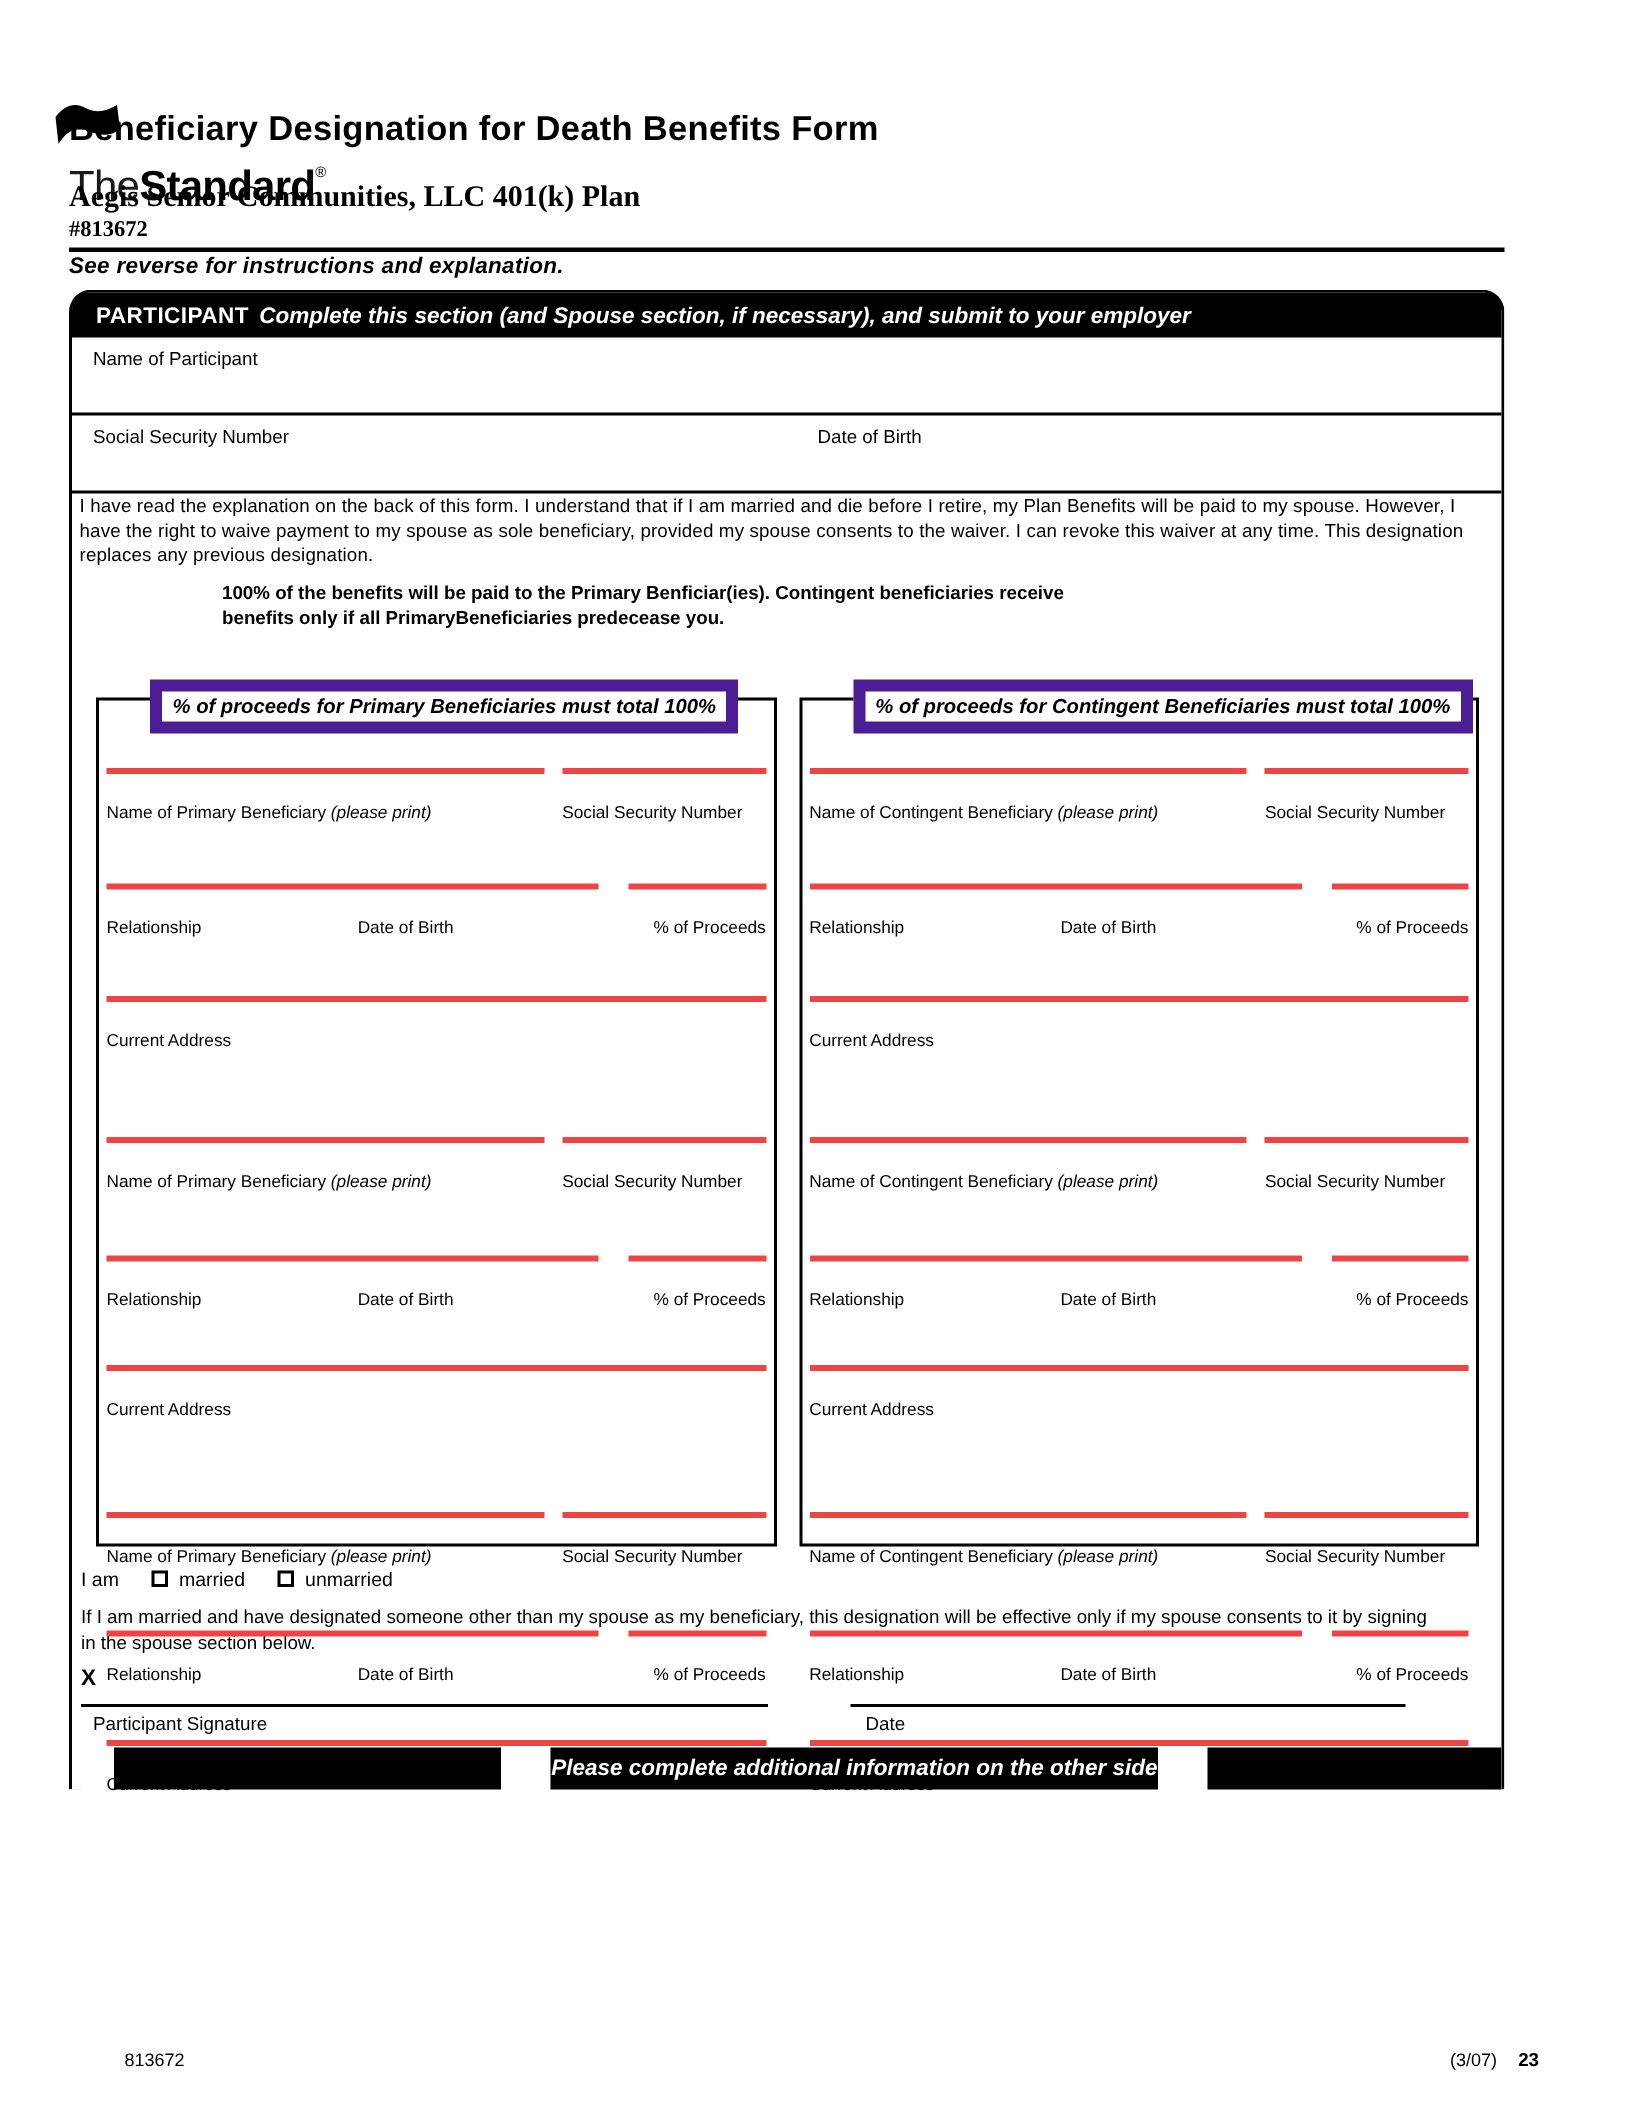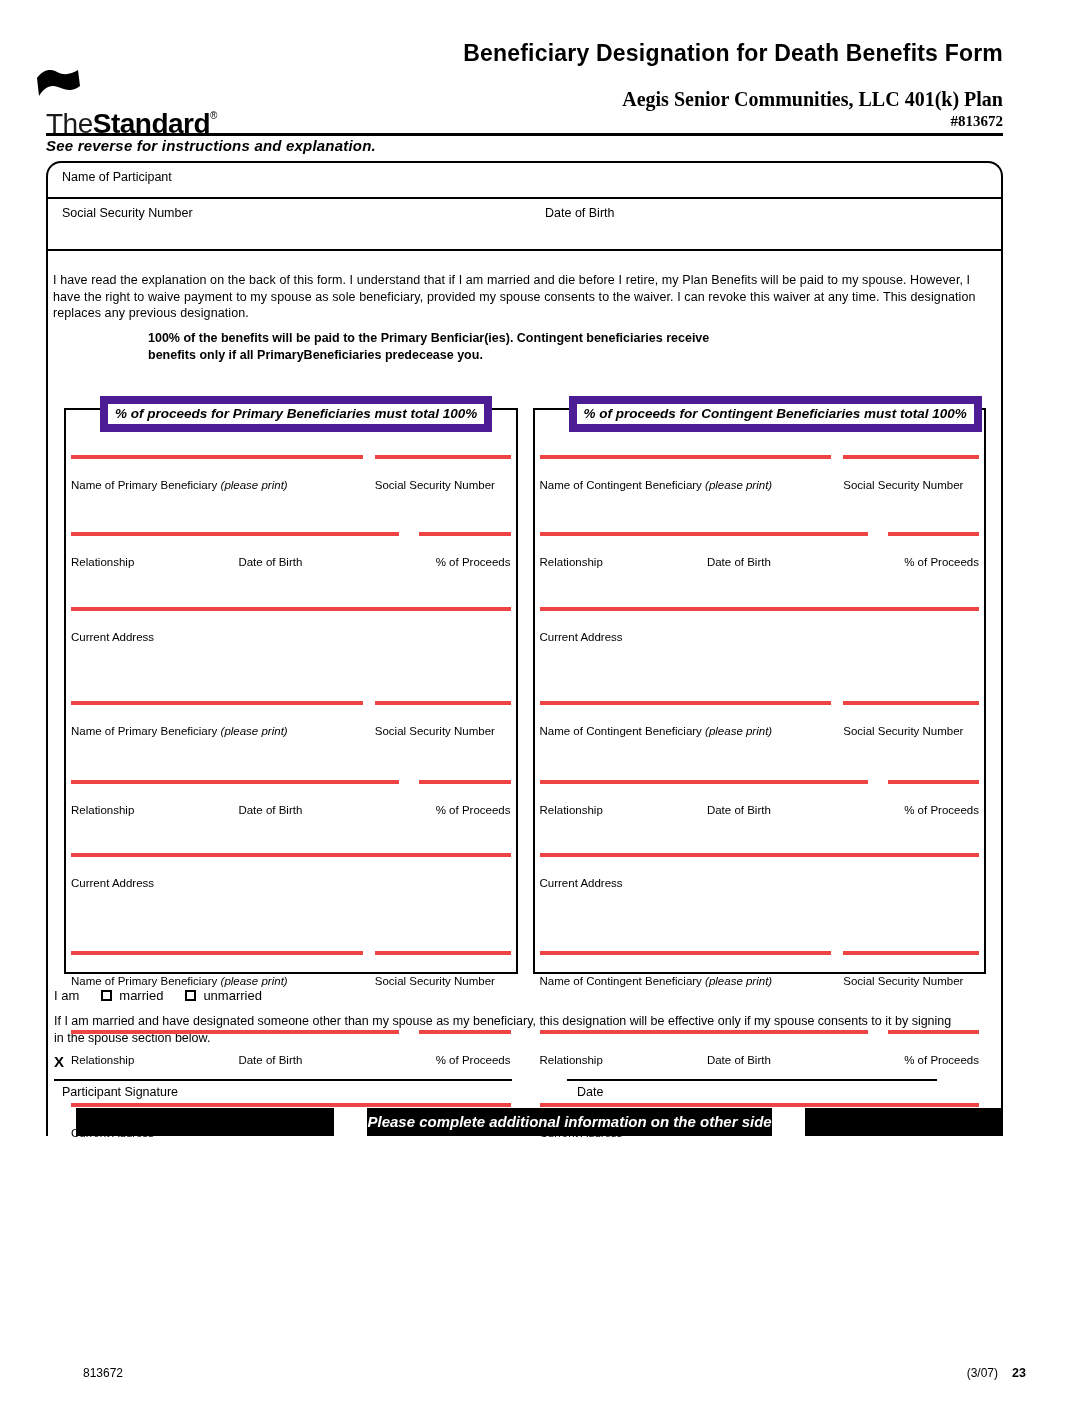--- a/index.html
+++ b/index.html
@@ -14,44 +14,44 @@
   .page { position: relative; width: 1088px; height: 1408px; background: #fff; }
   .content { position: absolute; left: 46px; top: 0; width: 957px; }
 
   
   .logo-flag { position: absolute; left: 35px; top: 66px; width: 46px; height: 38px; }
   .logo-text { position: absolute; left: 46px; top: 108px; font-size: 28px; letter-spacing: -0.5px; white-space: nowrap; }
   .logo-the { font-weight: normal; color: #1a1a1a; }
   .logo-standard { font-weight: bold; }
   .logo-reg { font-size: 10px; vertical-align: top; position: relative; top: 2px; }
 
-  .head-text { text-align: right; padding-top: 40px; }
+  .head-text { text-align: left; padding-top: 72px; }
   .main-title { font-size: 23px; font-weight: 600; letter-spacing: 0.2px; }
   .plan-name { font-family: "Liberation Serif", serif; font-weight: bold; font-size: 20px; margin-top: 21px; }
   .plan-number { font-family: "Liberation Serif", serif; font-weight: bold; font-size: 15px; margin-top: 2px; }
 
   .top-rule { border-top: 3px solid #000; margin-top: 3px; }
   .see-reverse { font-style: italic; font-weight: bold; font-size: 15px; margin-top: 1px; letter-spacing: 0.2px; }
 
   
   .section { margin-top: 7px; border: 2px solid #000; border-bottom: 0; border-radius: 15px 15px 0 0; background: #fff; }
   .section-bar {
     background: #000; color: #fff; height: 30px;
     border-radius: 12px 12px 0 0;
     display: flex; align-items: center; padding-left: 16px;
     font-size: 15px; white-space: nowrap; overflow: hidden;
   }
   .bar-title { font-weight: bold; letter-spacing: 0.3px; }
   .bar-instruction { font-weight: bold; font-style: italic; margin-left: 7px; }
 
-  .prow1 { height: 36px; border-bottom: 2px solid #000; padding: 7px 0 0 14px; font-size: 12.5px; }
+  .prow1 { height: 52px; border-bottom: 2px solid #000; padding: 7px 0 0 14px; font-size: 12.5px; }
   .prow2 { height: 52px; border-bottom: 2px solid #000; padding: 7px 0 0 14px; font-size: 12.5px; display: flex; }
   .prow2 .ssn-cell { width: 483px; }
 
-  .legal { padding: 21px 6px 0 5px; font-size: 12.5px; line-height: 16.5px; letter-spacing: 0.1px; }
+  .legal { padding: 0 6px 0 5px; font-size: 12.5px; line-height: 16.5px; letter-spacing: 0.1px; }
   .note { margin: 8px 30px 0 100px; font-weight: bold; font-size: 12.5px; line-height: 17px; }
   .designate { margin: 12px 0 0 5px; font-size: 12.5px; }
 
   
   .columns { display: flex; gap: 15px; margin: 44px 15px 0 16px; }
   .bencol { flex: 1; border: 2px solid #000; height: 566px; position: relative; padding: 0 5px; }
   .collabel {
     position: absolute; top: -14px; left: 34px;
     background: #fff; border: 8px solid #4c1d95;
     padding: 2px 7px 3px;
@@ -116,20 +116,24 @@
       <div class="main-title">Beneficiary Designation for Death Benefits Form</div>
       <div class="plan-name">Aegis Senior Communities, LLC 401(k) Plan</div>
       <div class="plan-number">#813672</div>
     </div>
 
     <div class="top-rule"></div>
     <div class="see-reverse">See reverse for instructions and explanation.</div>
 
     <div class="section">
 
+      <div class="section-bar">
+        <span class="bar-title">PARTICIPANT</span>
+        <span class="bar-instruction">Complete this section (and Spouse section, if necessary), and submit to your employer</span>
+      </div>
 
       <div class="prow1">
         <span>Name of Participant</span>
       </div>
 
       <div class="prow2">
         <span class="ssn-cell"><span>Social Security Number</span></span>
         <span><span>Date of Birth</span></span>
       </div>
 

